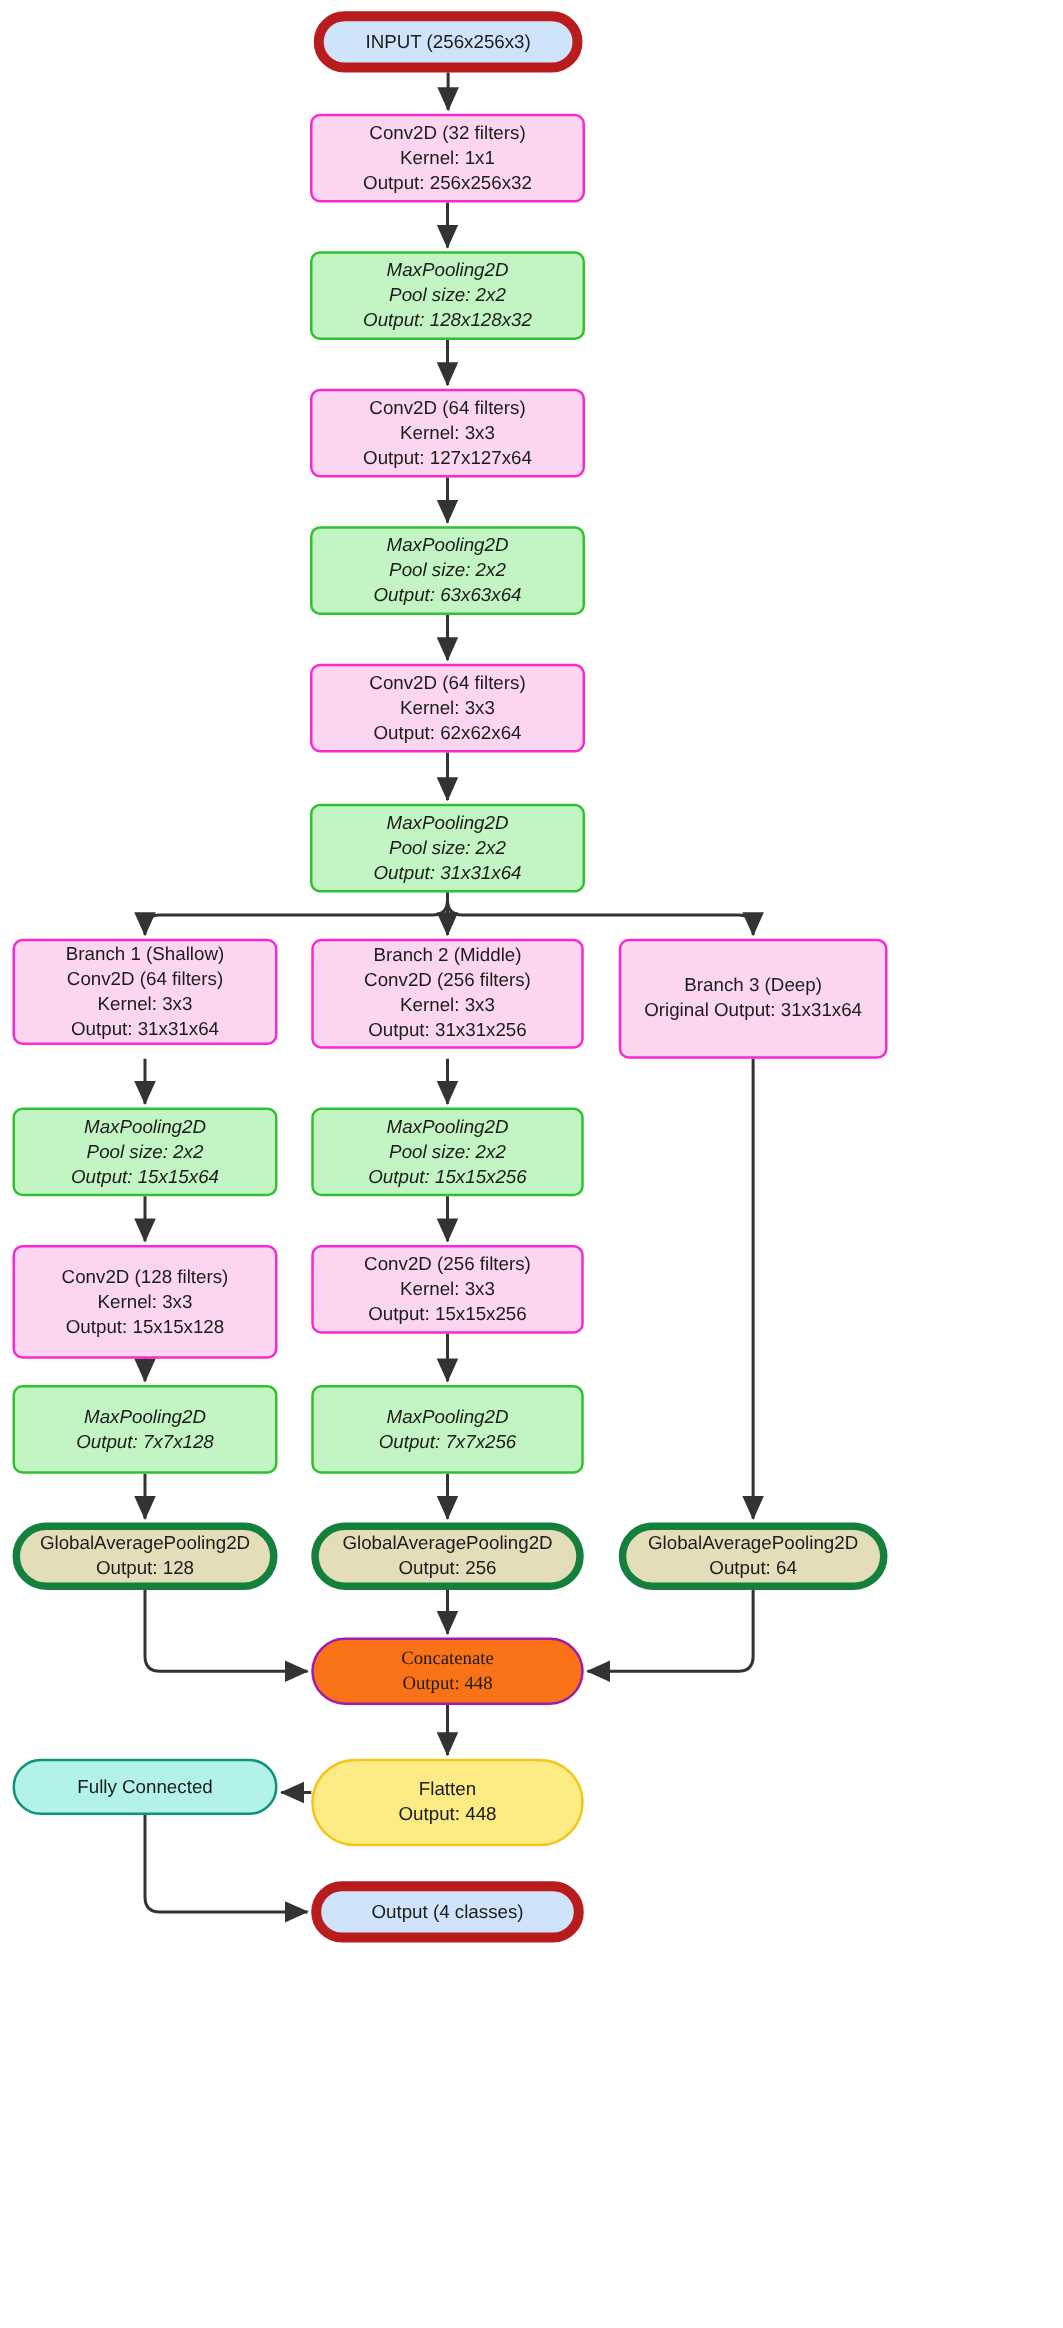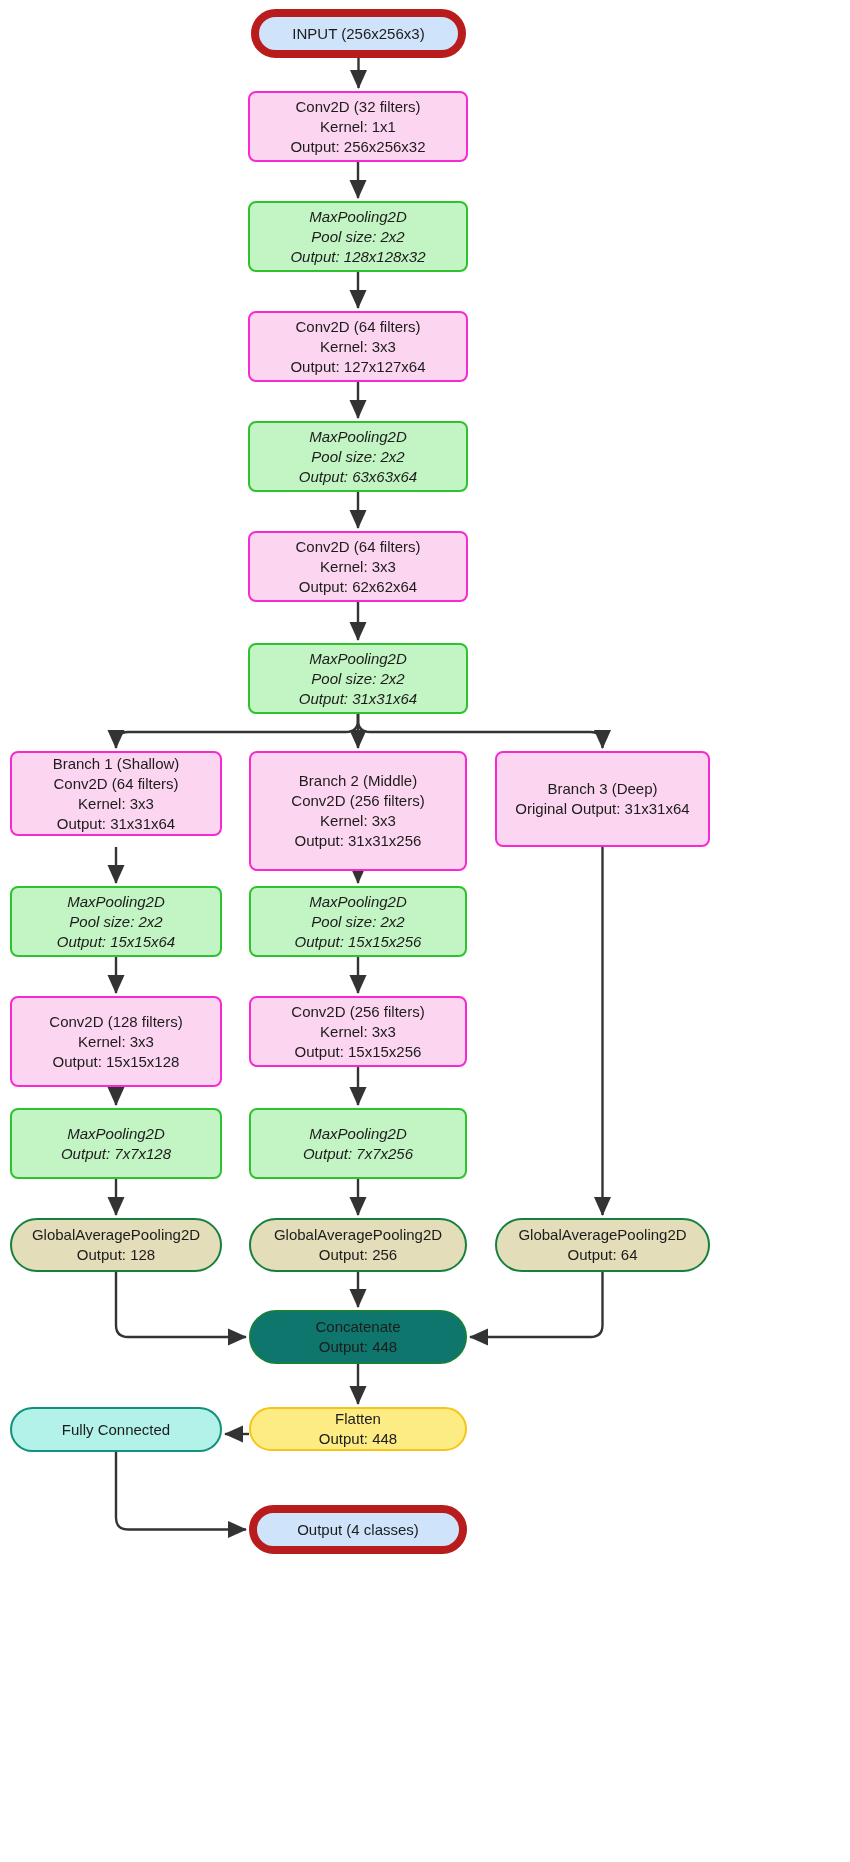--- a/index.html
+++ b/index.html
@@ -52,27 +52,28 @@
     text-align: center;
   }
   .t-pool {
     background: #c3f4c3;
     border: 2.5px solid #2fc22f;
     border-radius: 8px;
     font-style: italic;
   }
   .t-gap {
     background: #e4ddba;
-    border: 2px solid #15803d;
+    border: 6px solid #15803d;
     border-radius: 40px;
   }
   .t-concat {
-    background: #0f766e;
-    border: 2px solid #15803d;
-    border-radius: 40px;
+    background: #f97316;
+    border: 2px solid #a21caf;
+    border-radius: 40px;
+    font-family: Liberation Serif, serif;
   }
   .t-flatten {
     background: #fdeb84;
     border: 2px solid #f5c518;
     border-radius: 40px;
   }
   .t-fc {
     background: #b3f2e8;
     border: 2px solid #11927c;
     border-radius: 40px;
@@ -148,21 +149,21 @@
         <span class="ln">MaxPooling2D</span>
         <span class="ln">Pool size: 2x2</span>
         <span class="ln">Output: 31x31x64</span>
       </div>
       <div class="node t-conv" style="left: 10px; top: 751px; width: 212px; height: 85px;">
         <span class="ln">Branch 1 (Shallow)</span>
         <span class="ln">Conv2D (64 filters)</span>
         <span class="ln">Kernel: 3x3</span>
         <span class="ln">Output: 31x31x64</span>
       </div>
-      <div class="node t-conv" style="left: 249px; top: 751px; width: 218px; height: 120px;">
+      <div class="node t-conv" style="left: 249px; top: 751px; width: 218px; height: 88px;">
         <span class="ln">Branch 2 (Middle)</span>
         <span class="ln">Conv2D (256 filters)</span>
         <span class="ln">Kernel: 3x3</span>
         <span class="ln">Output: 31x31x256</span>
       </div>
       <div class="node t-conv" style="left: 495px; top: 751px; width: 215px; height: 96px;">
         <span class="ln">Branch 3 (Deep)</span>
         <span class="ln">Original Output: 31x31x64</span>
       </div>
       <div class="node t-pool" style="left: 10px; top: 886px; width: 212px; height: 71px;">
@@ -202,21 +203,21 @@
         <span class="ln">Output: 256</span>
       </div>
       <div class="node t-gap" style="left: 495px; top: 1218px; width: 215px; height: 54px;">
         <span class="ln">GlobalAveragePooling2D</span>
         <span class="ln">Output: 64</span>
       </div>
       <div class="node t-concat" style="left: 249px; top: 1310px; width: 218px; height: 54px;">
         <span class="ln">Concatenate</span>
         <span class="ln">Output: 448</span>
       </div>
-      <div class="node t-flatten" style="left: 249px; top: 1407px; width: 218px; height: 44px;">
+      <div class="node t-flatten" style="left: 249px; top: 1407px; width: 218px; height: 70px;">
         <span class="ln">Flatten</span>
         <span class="ln">Output: 448</span>
       </div>
       <div class="node t-fc" style="left: 10px; top: 1407px; width: 212px; height: 45px;">
         <span class="ln">Fully Connected</span>
       </div>
       <div class="node t-io" style="left: 249px; top: 1505px; width: 218px; height: 49px;">
         <span class="ln">Output (4 classes)</span>
       </div>
     </div>

